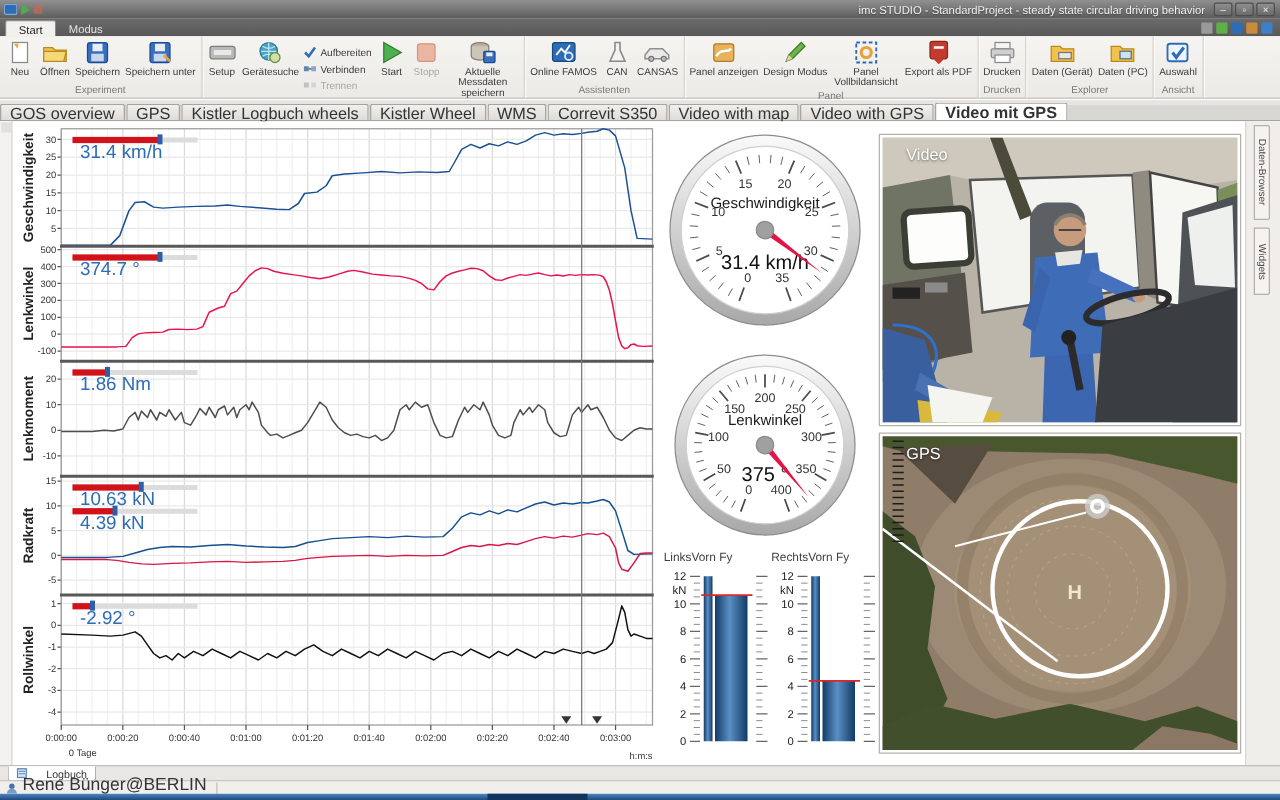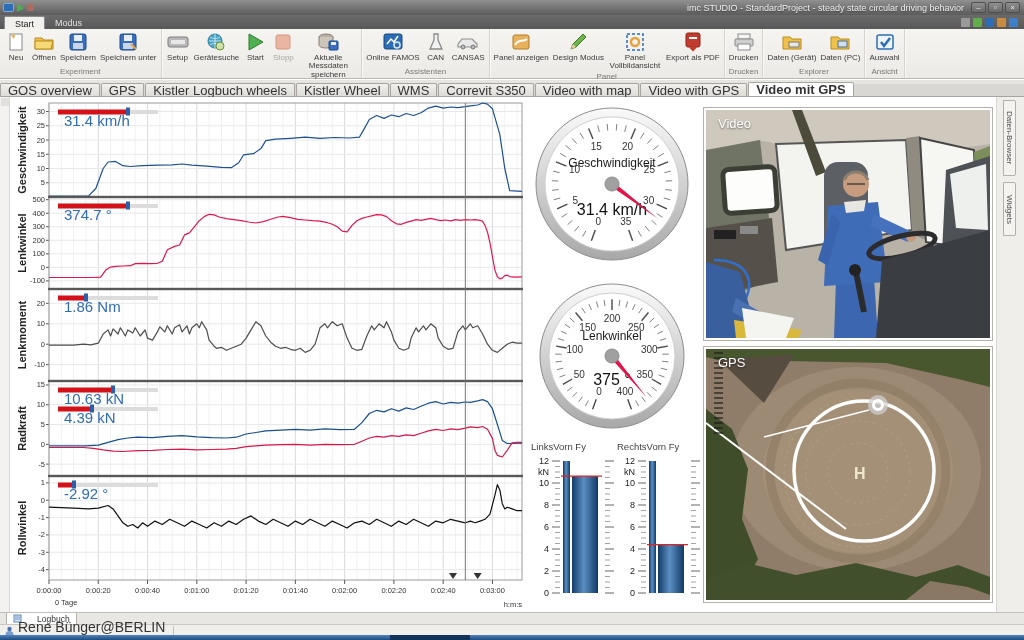--- a/index.html
+++ b/index.html
@@ -58,21 +58,21 @@
   .workspace{position:absolute;left:0;top:97px;width:1024px;height:515px;background:#fff;}
   .leftstrip{position:absolute;left:0;top:97px;width:10px;height:515px;background:#f3f2f0;border-right:1px solid #d9d7d3;}
   .leftstrip .box{position:absolute;left:1px;top:1px;width:8px;height:8px;background:#e2e0dc;}
   .rightstrip{position:absolute;left:996px;top:97px;width:28px;height:515px;background:#f0eeea;border-left:1px solid #d9d7d3;}
   .vtab{position:absolute;left:1003px;width:13px;background:#f5f3f0;border:1px solid #b3b0ac;
     border-radius:0 2px 2px 0;color:#4a4a4a;font-size:8px;display:flex;align-items:center;justify-content:center;}
   .vtab span{writing-mode:vertical-rl;white-space:nowrap;}
 
   
   .mediaframe{position:absolute;background:#fff;border:1px solid #b5b2ae;padding:2px;}
-  .medialabel{position:absolute;left:14px;top:8px;color:#fff;font-size:13px;text-shadow:0 1px 2px rgba(0,0,0,.5);}
+  .medialabel{position:absolute;left:21px;top:8px;color:#fff;font-size:13px;text-shadow:0 1px 2px rgba(0,0,0,.5);}
 
   
   .meterlabel{position:absolute;font-size:9.5px;color:#3f3f3f;}
 
   
   .logrow{position:absolute;left:0;top:612px;width:1024px;height:12px;background:#e9e7e3;border-top:1px solid #c2bfba;}
   .logtab{position:absolute;left:6px;top:0;height:12px;background:#fff;border:1px solid #b3b0ac;border-top:none;
     border-radius:0 0 2px 2px;display:flex;align-items:center;gap:15px;font-size:8.5px;color:#333;padding:0 6px;}
   .statusrow{position:absolute;left:0;top:624px;width:1024px;height:11px;background:#f1efec;border-top:1px solid #cac7c2;
     display:flex;align-items:flex-end;gap:4px;font-size:14px;color:#333;padding-left:5px;}
@@ -172,20 +172,43 @@
         </div>
         <div class="btn">
           <span class="ic">
               <svg width="20" height="20">
                 <circle cx="9" cy="9" r="7" fill="#4aa3c4" stroke="#2a7d9c"></circle>
                 <path d="M3 9 h12 M9 2 v14 M4 5 c3 2 7 2 10 0 M4 13 c3 -2 7 -2 10 0" stroke="#bfe4ef" fill="none"></path>
                 <circle cx="14" cy="14" r="4" fill="#cfe3a8" stroke="#6e8d3a"></circle>
               </svg>
             </span>
           <span>Gerätesuche</span>
+        </div>
+        <div class="minicol">
+          <div class="minirow">
+            <svg width="10" height="10">
+                <path d="M1 5 l3 3 l5 -7" stroke="#2d6db5" stroke-width="2" fill="none"></path>
+              </svg>
+            <span>Aufbereiten</span>
+          </div>
+          <div class="minirow">
+            <svg width="10" height="10">
+                <rect x="0" y="3" width="4" height="4" fill="#5b86b8"></rect>
+                <rect x="6" y="3" width="4" height="4" fill="#8aa8c8"></rect>
+                <path d="M4 5 h2" stroke="#444"></path>
+              </svg>
+            <span>Verbinden</span>
+          </div>
+          <div class="minirow dis">
+            <svg width="10" height="10">
+                <rect x="0" y="3" width="4" height="4" fill="#c0c0c0"></rect>
+                <rect x="6" y="3" width="4" height="4" fill="#d5d5d5"></rect>
+              </svg>
+            <span>Trennen</span>
+          </div>
         </div>
         <div class="btn">
           <span class="ic">
               <svg width="20" height="20">
                 <path d="M4 2 L18 10 L4 18 Z" fill="#4fb04f" stroke="#2e7d32"></path>
               </svg>
             </span>
           <span>Start</span>
         </div>
         <div class="btn dis">

